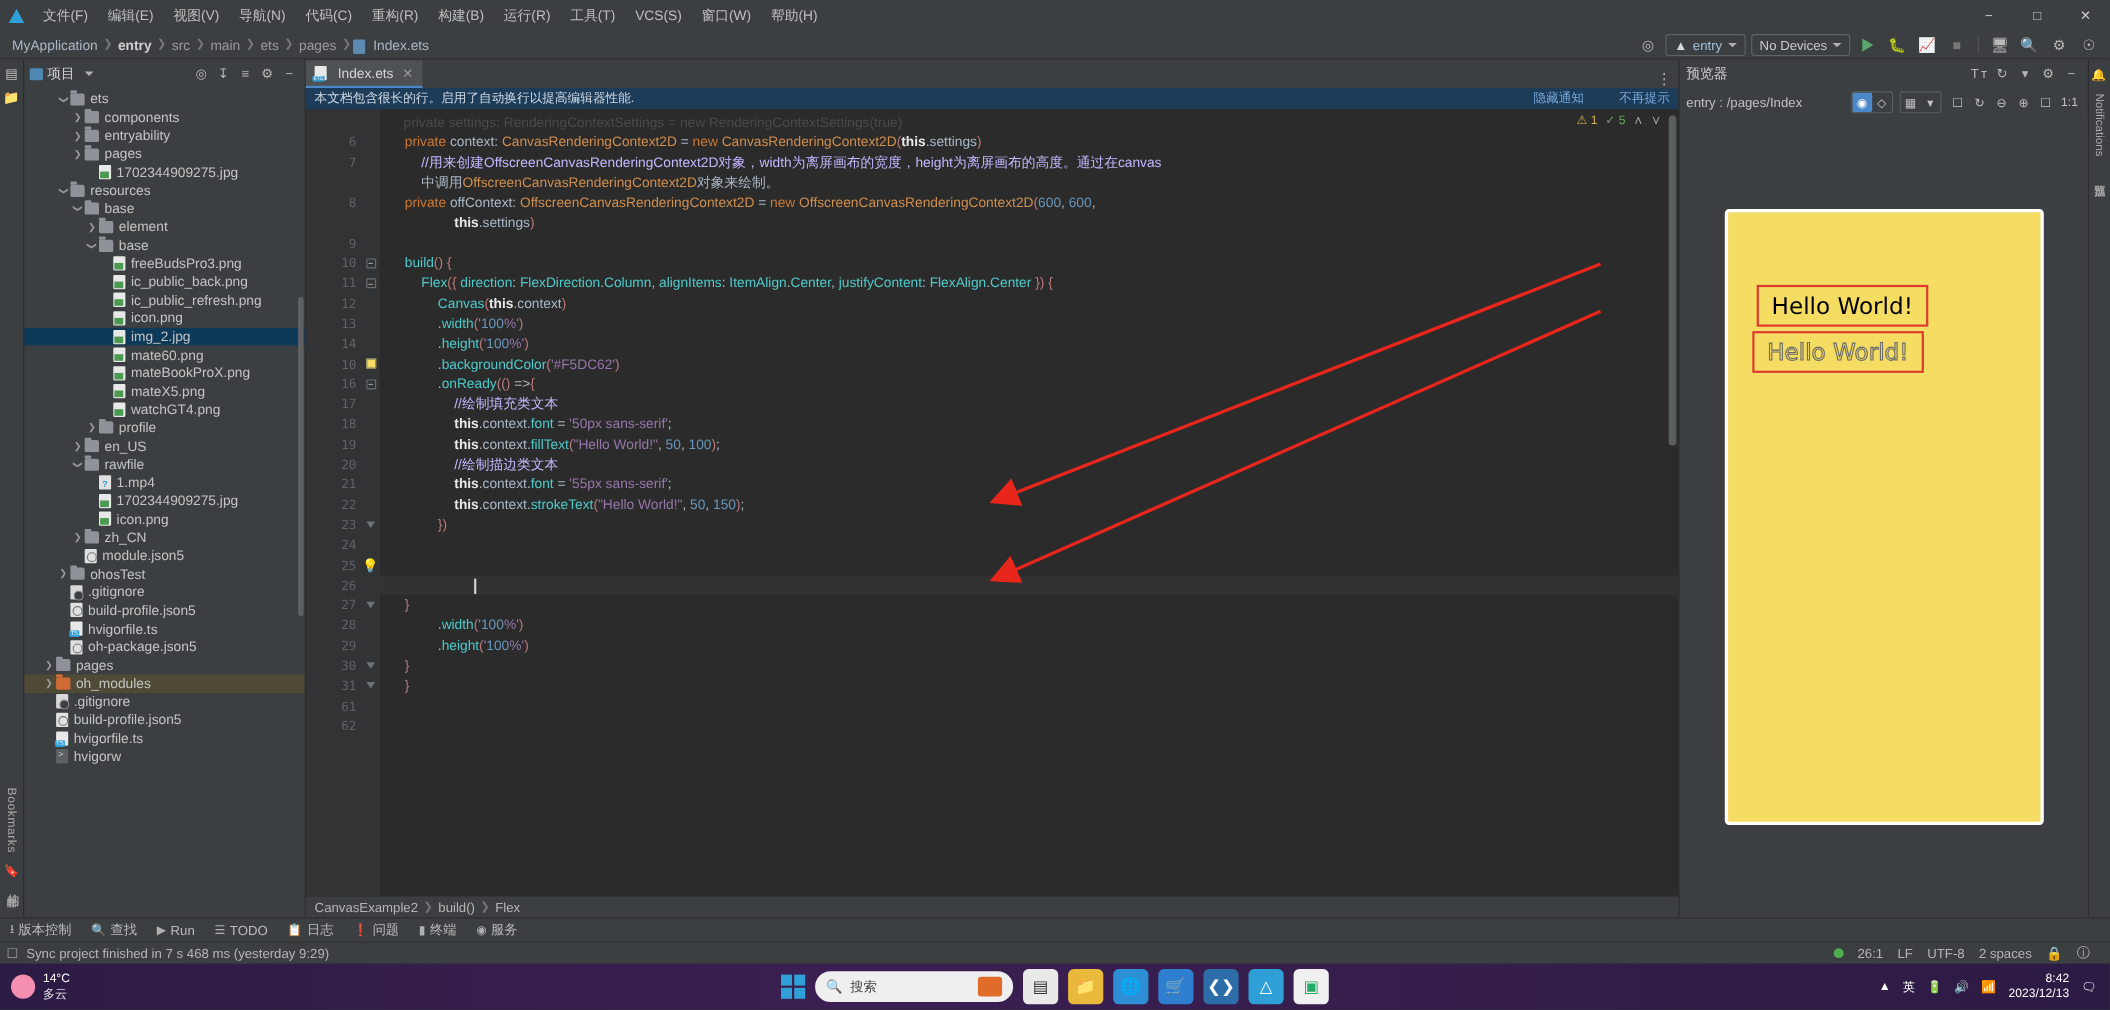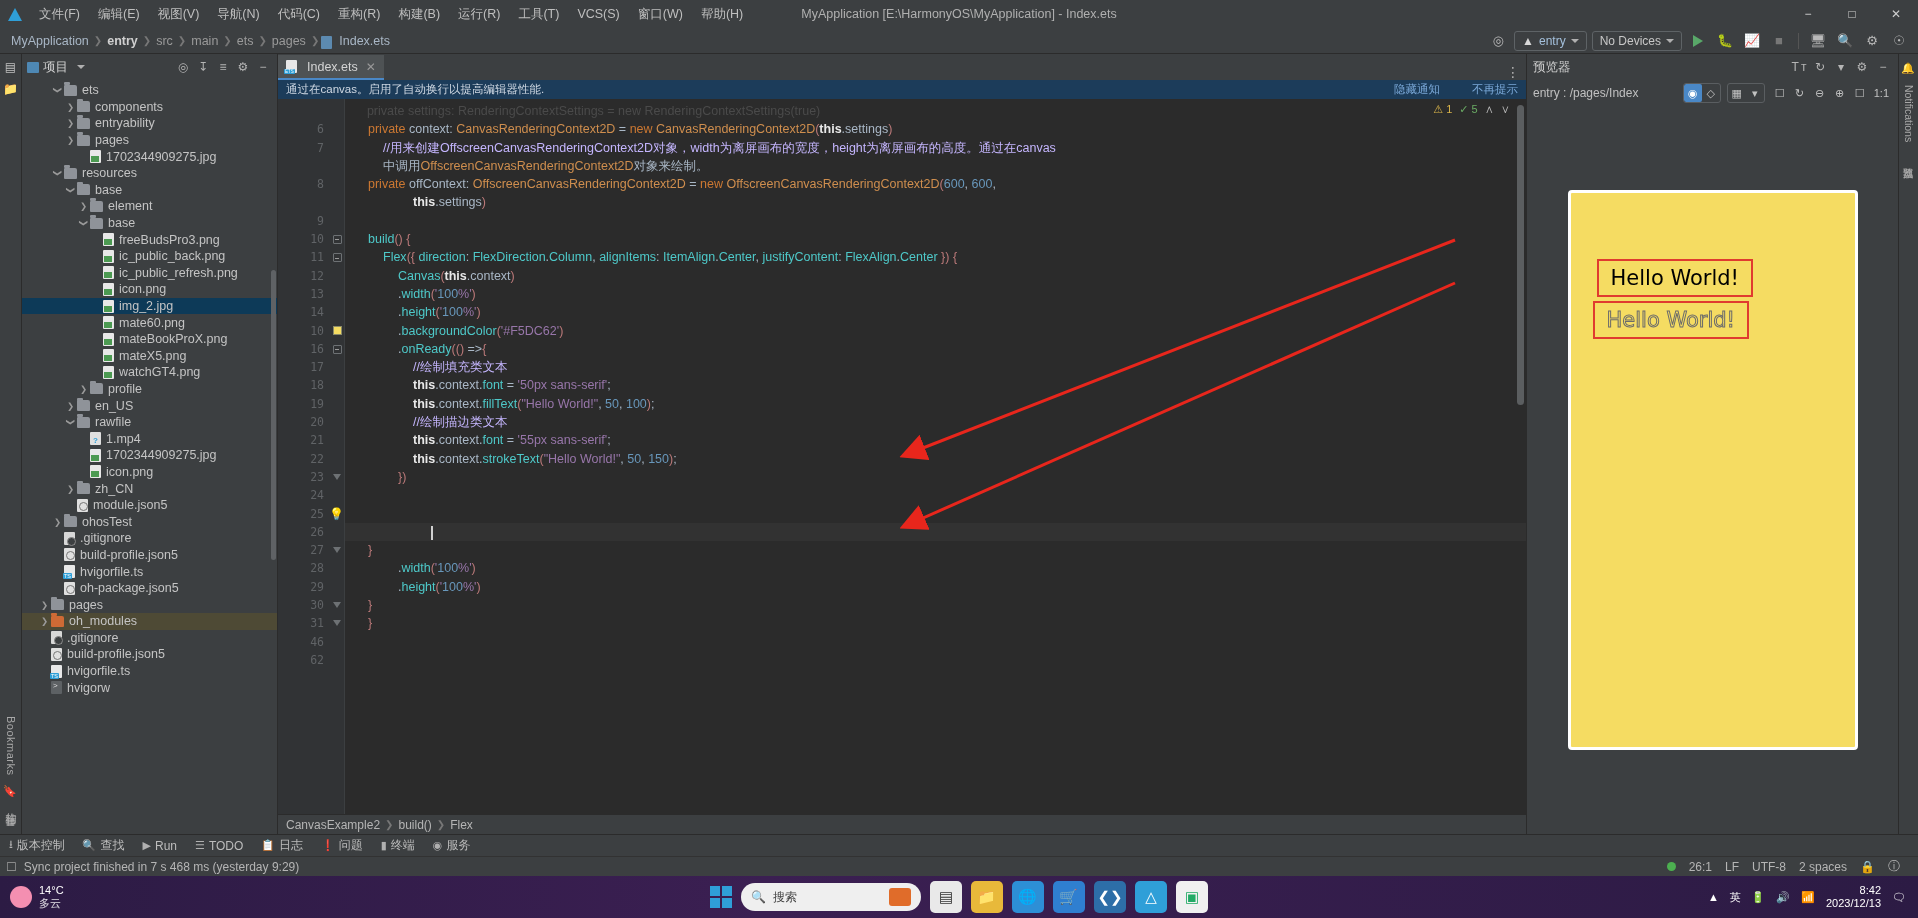--- a/index.html
+++ b/index.html
@@ -251,21 +251,20 @@
     <div class="menu-item">视图(V)</div>
     <div class="menu-item">导航(N)</div>
     <div class="menu-item">代码(C)</div>
     <div class="menu-item">重构(R)</div>
     <div class="menu-item">构建(B)</div>
     <div class="menu-item">运行(R)</div>
     <div class="menu-item">工具(T)</div>
     <div class="menu-item">VCS(S)</div>
     <div class="menu-item">窗口(W)</div>
     <div class="menu-item">帮助(H)</div>
-    <div class="win-title">MyApplication [E:\HarmonyOS\MyApplication] - Index.ets</div>
     <div class="win-ctrls">
       <div class="win-btn">−</div>
       <div class="win-btn">□</div>
       <div class="win-btn close">✕</div>
     </div>
   </div>
 
   <div class="navbar">
     <span class="crumb">MyApplication</span>
     <span class="crumb-sep">❯</span>
@@ -526,21 +525,21 @@
       <div class="tabs-row">
         <div class="tab">
           <span class="fileic ets"></span>
           <span>Index.ets</span>
           <span class="x">✕</span>
         </div>
         <div class="tabs-right">⋮</div>
       </div>
 
       <div class="notify-bar">
-        <span>通过在canvas。启用了自动换行以提高编辑器性能.</span>
+        <span>本文档包含很长的行。启用了自动换行以提高编辑器性能.</span>
         <span class="notify-links">
           <a href="#">隐藏通知</a>
           <a href="#">不再提示</a>
         </span>
       </div>
 
       <div class="editor-main">
         <div class="gutter" id="gutter">
             <div class="ln"></div>
             <div class="ln">6</div>
@@ -564,21 +563,21 @@
             <div class="ln">22</div>
             <div class="ln">23</div>
             <div class="ln">24</div>
             <div class="ln">25</div>
             <div class="ln">26</div>
             <div class="ln">27</div>
             <div class="ln">28</div>
             <div class="ln">29</div>
             <div class="ln">30</div>
             <div class="ln">31</div>
-            <div class="ln">46</div>
+            <div class="ln">61</div>
             <div class="ln">62</div>
           </div>
         <div class="foldcol" id="foldcol">
             <div class="fc"></div>
             <div class="fc"></div>
             <div class="fc"></div>
             <div class="fc"></div>
             <div class="fc"></div>
             <div class="fc"></div>
             <div class="fc"></div>

